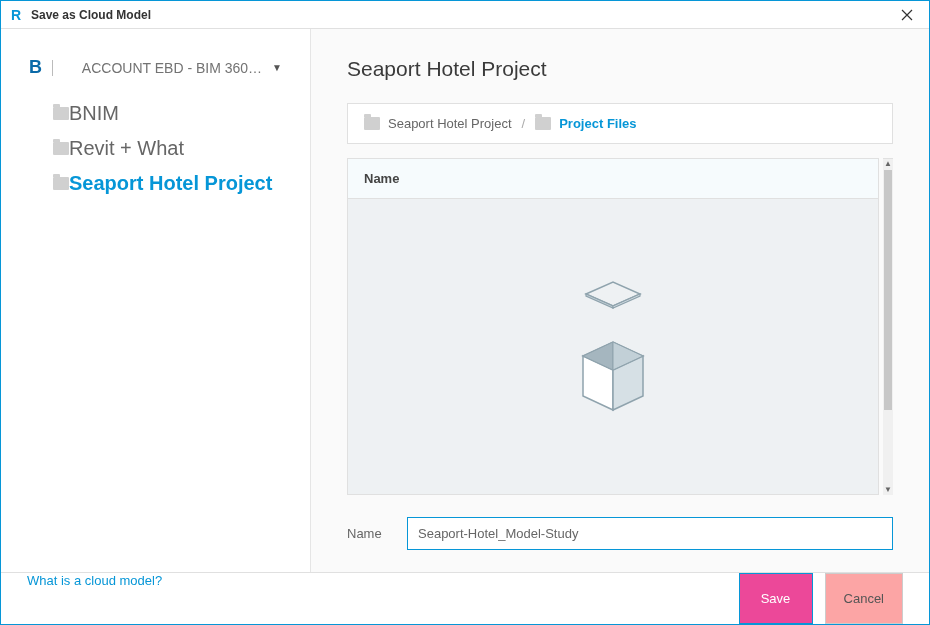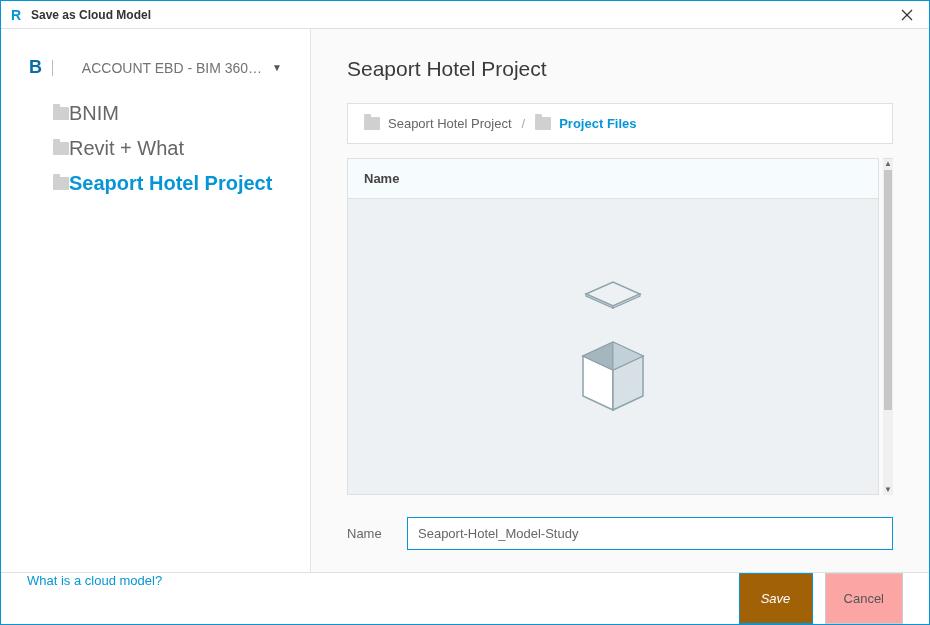--- a/index.html
+++ b/index.html
@@ -216,24 +216,23 @@
       min-width: 74px;
       padding: 7px 18px;
       border: 1px solid #ccc;
       background: #fca5a5;
       color: #555;
       font-size: 13px;
       cursor: pointer;
       text-align: center;
     }
     .btn.primary {
-      background: #a16207;
+      background: #ec4899;
       border-color: #0696d7;
       color: #fff;
-      font-style: italic;
     }
   </style>
 </head>
 <body>
 
 <div class="dialog">
 
   <div class="titlebar">
     <span class="app-icon">R</span>
     <span class="title">Save as Cloud Model</span>

